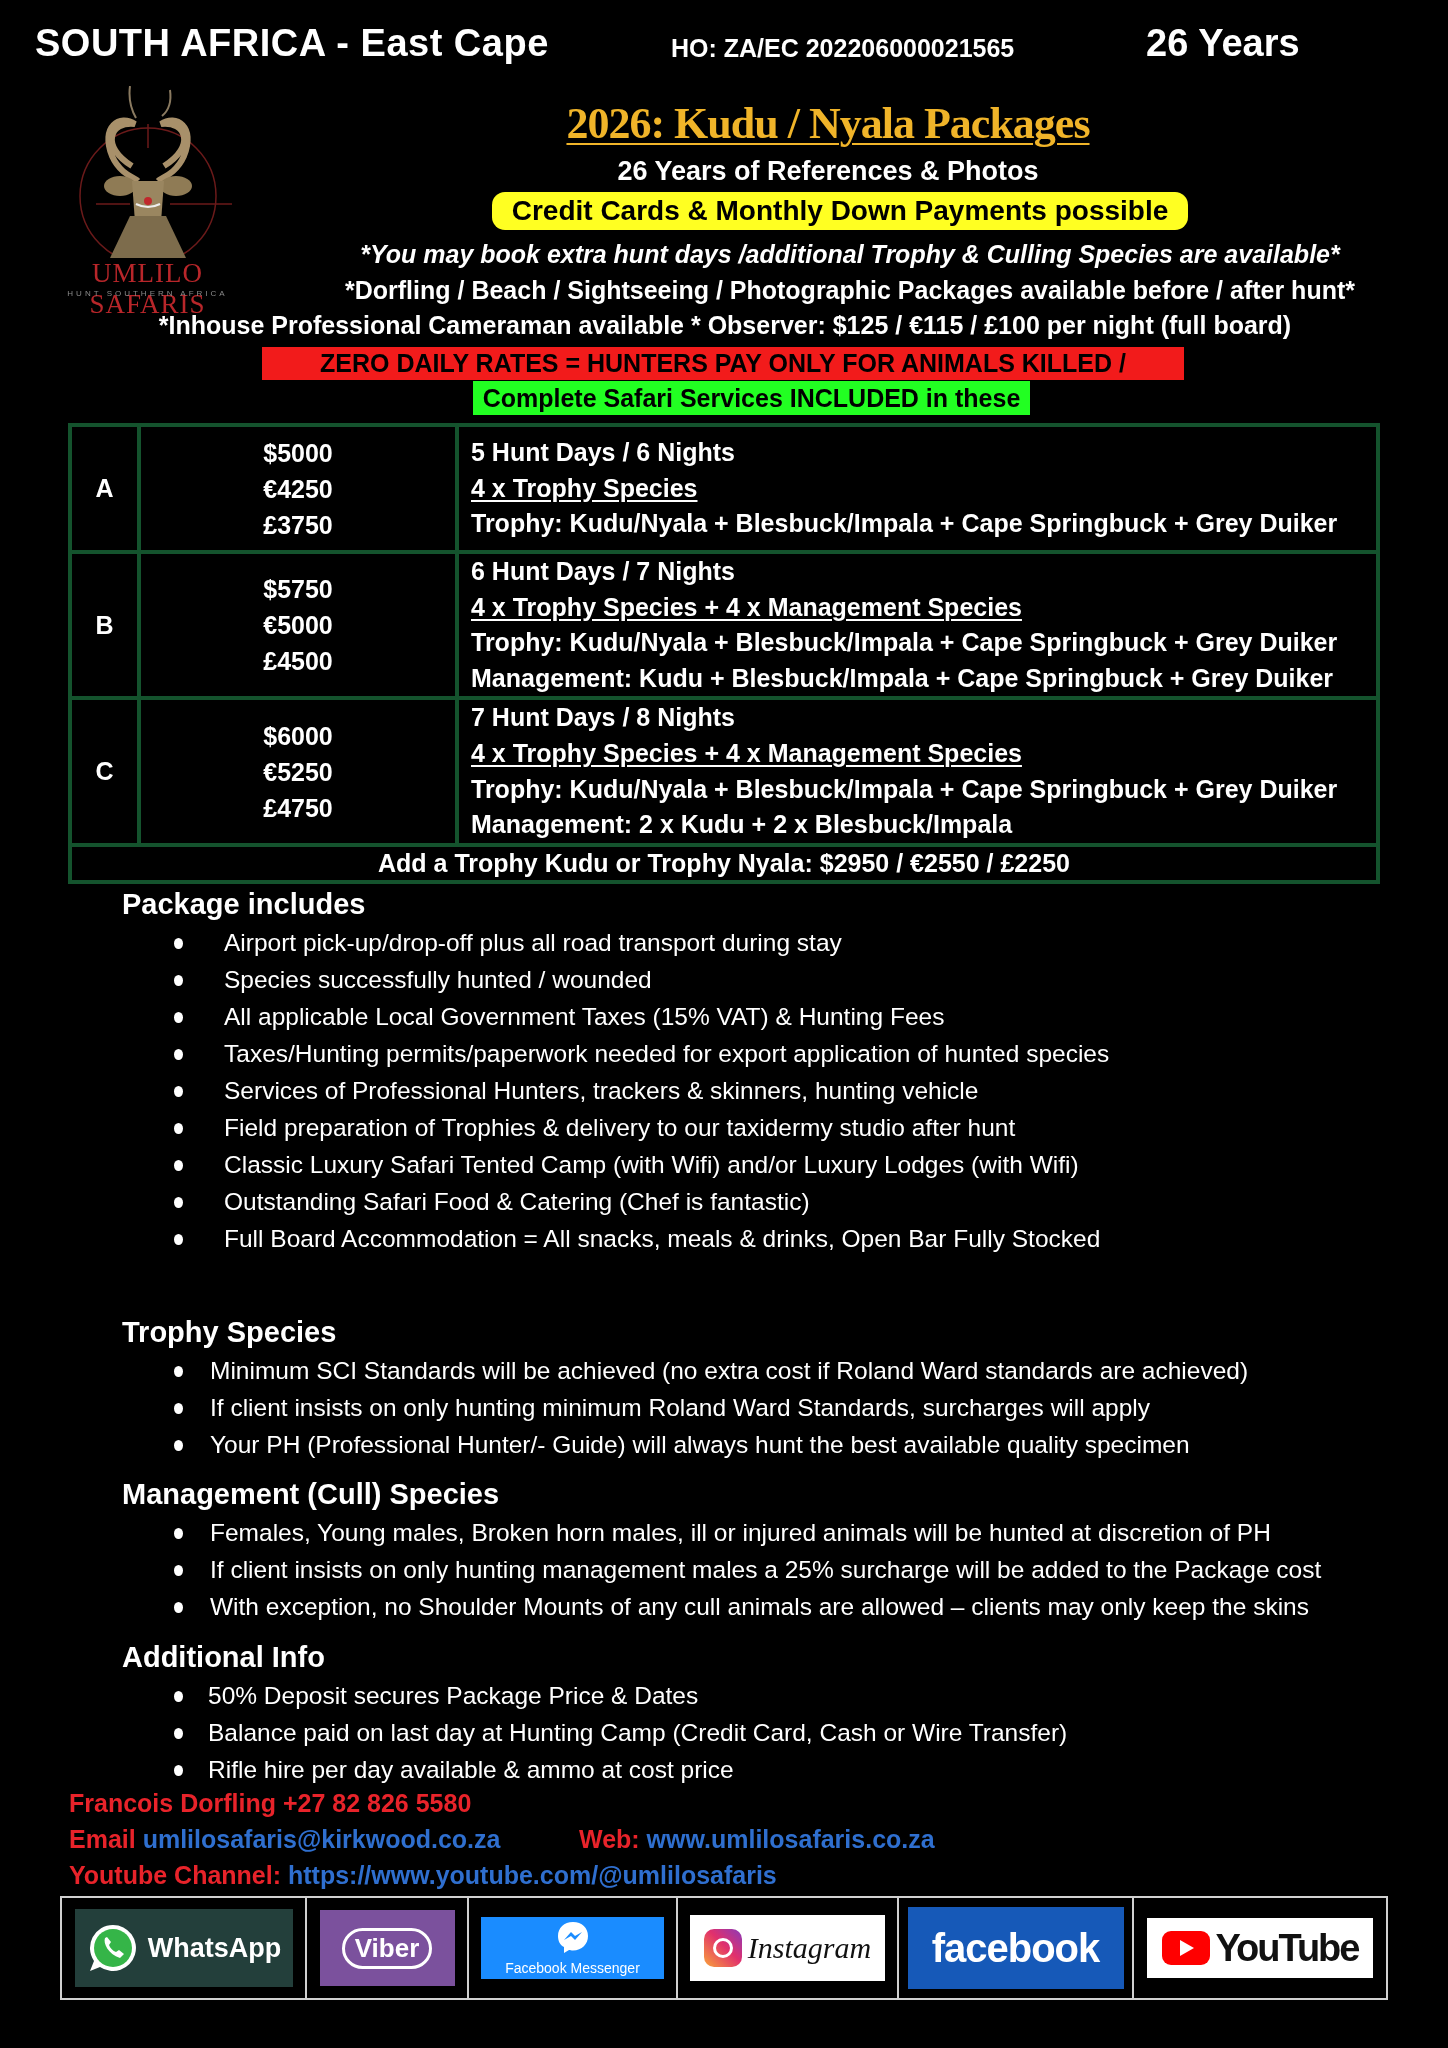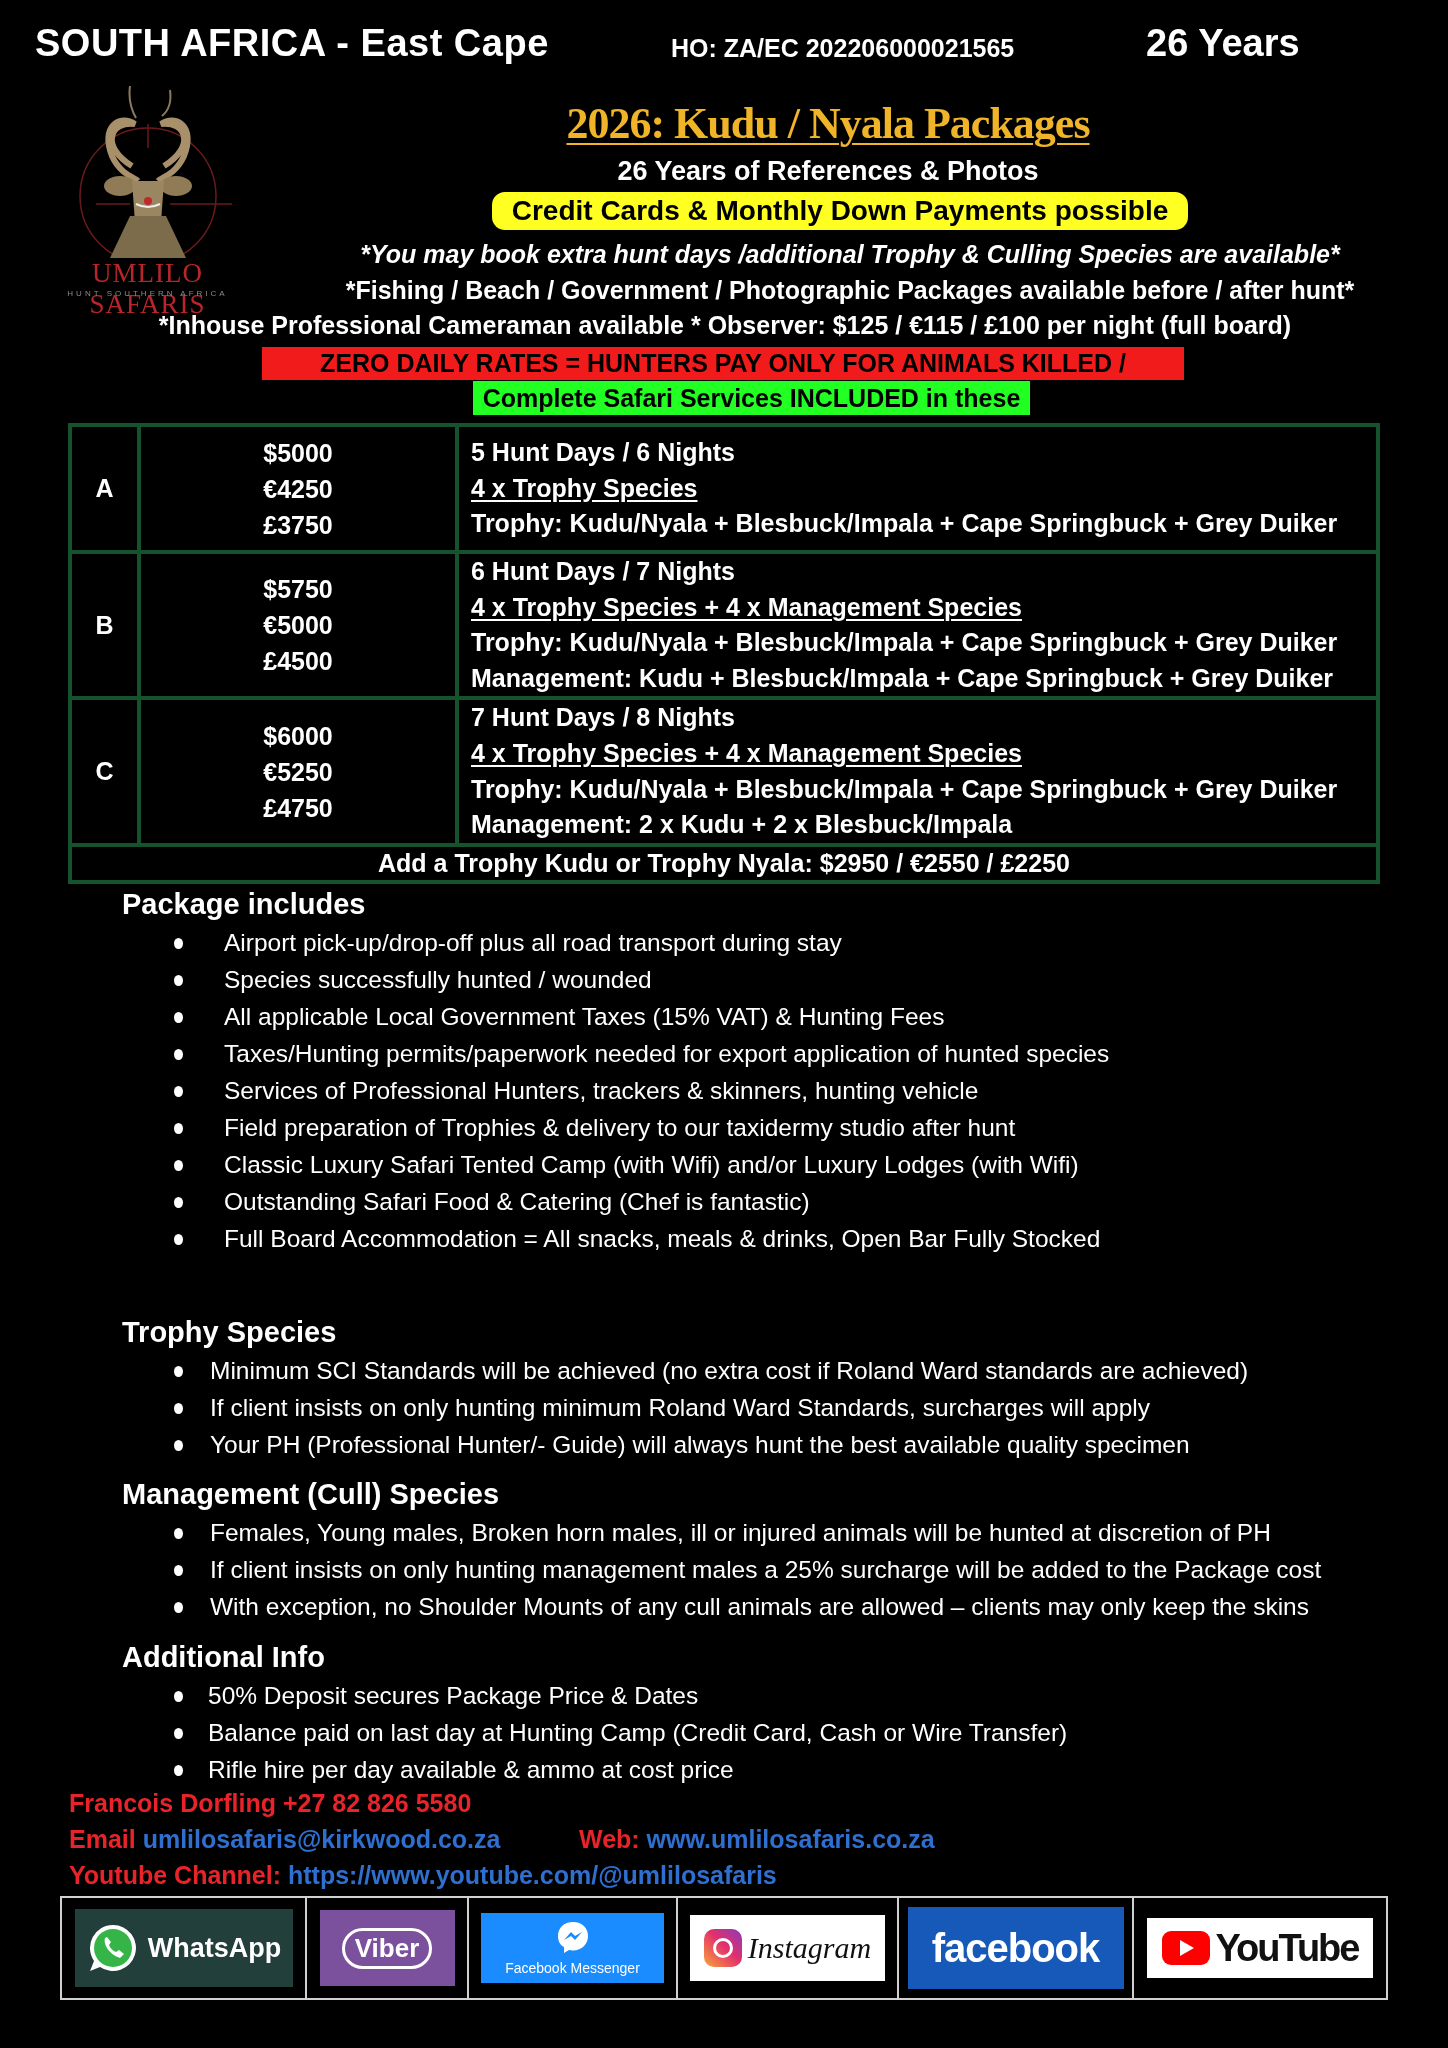--- a/index.html
+++ b/index.html
@@ -61,21 +61,21 @@
     .c3 { top: 1861px; white-space: nowrap; }
 
     .social { position: absolute; top: 1896px; left: 60px; width: 1328px; height: 104px; border: 2px solid #d0d0d0; display: flex; }
     .social-cell { height: 100%; border-right: 2px solid #d0d0d0; display: flex; align-items: center; justify-content: center; }
     .social-cell:last-child { border-right: none; }
     .sc-wa { width: 245px; } .sc-vb { width: 162px; } .sc-fm { width: 209px; } .sc-ig { width: 221px; } .sc-fb { width: 235px; } .sc-yt { flex: 1; }
     .badge { display: flex; align-items: center; justify-content: center; }
     .wa { width: 218px; height: 78px; background: #233f3b; color: #fff; font-size: 27px; font-weight: bold; gap: 8px; }
     .vb { width: 135px; height: 76px; background: #7b519d; }
     .vb-pill { border: 3px solid #fff; border-radius: 22px; padding: 2px 10px; color: #fff; font-weight: bold; font-size: 26px; }
-    .fm { width: 183px; height: 70px; background: #1a8cff; flex-direction: column; color: #fff; font-size: 14px; gap: 6px; }
+    .fm { width: 183px; height: 62px; background: #1a8cff; flex-direction: column; color: #fff; font-size: 14px; gap: 6px; }
     .ig { width: 195px; height: 66px; background: #fff; color: #111; font-family: "Liberation Serif", serif; font-style: italic; font-size: 30px; gap: 6px; }
     .ig-icon { width: 38px; height: 38px; border-radius: 10px; background: linear-gradient(45deg, #f9a33a, #e1306c 55%, #8a3ab9); position: relative; }
     .ig-icon::after { content: ""; position: absolute; left: 9px; top: 9px; width: 14px; height: 14px; border: 3px solid #fff; border-radius: 50%; }
     .fb { width: 216px; height: 82px; background: #1659b8; color: #fff; font-size: 40px; font-weight: bold; letter-spacing: -1px; }
     .yt { width: 226px; height: 60px; background: #fff; color: #111; font-size: 38px; font-weight: bold; gap: 6px; letter-spacing: -2px; }
     .yt-icon { width: 48px; height: 34px; background: #f00; border-radius: 9px; position: relative; }
     .yt-icon::after { content: ""; position: absolute; left: 18px; top: 9px; border-left: 14px solid #fff; border-top: 8px solid transparent; border-bottom: 8px solid transparent; }
   </style>
 </head>
 <body>
@@ -104,21 +104,21 @@
     <path d="M96,118 Q108,124 120,118" stroke="#eee" stroke-width="2" fill="none"></path>
   </svg>
   <div class="logo-name">UMLILO SAFARIS</div>
   <div class="logo-tag">HUNT SOUTHERN AFRICA</div>
 </div>
 
 <div class="center-block main-title">2026:  Kudu / Nyala Packages</div>
 <div class="center-block sub-refs">26 Years of References &amp; Photos</div>
 <div class="credit-banner">Credit Cards &amp; Monthly Down Payments possible</div>
 <div class="center-block extra-days">*You may book extra hunt days /additional Trophy &amp; Culling Species are available*</div>
-<div class="center-block fishing">*Fishing / Beach / Government / Photographic Packages available before / after hunt*</div>
+<div class="center-block fishing">*Dorfling / Beach / Sightseeing / Photographic Packages available before / after hunt*</div>
 <div class="center-block cameraman">*Inhouse Professional Cameraman available    *   Observer:  $125 / €115 / £100 per night (full board)</div>
 <div class="zero-banner">ZERO DAILY RATES = HUNTERS PAY ONLY FOR ANIMALS KILLED / WOUNDED</div>
 <div class="complete-banner">Complete Safari Services INCLUDED in these Prices</div>
 
 <table class="pkg-table">
   <tbody>
       <tr class="row-a">
     <td class="col-letter">A</td>
     <td class="col-price">
       <div>$5000</div>

